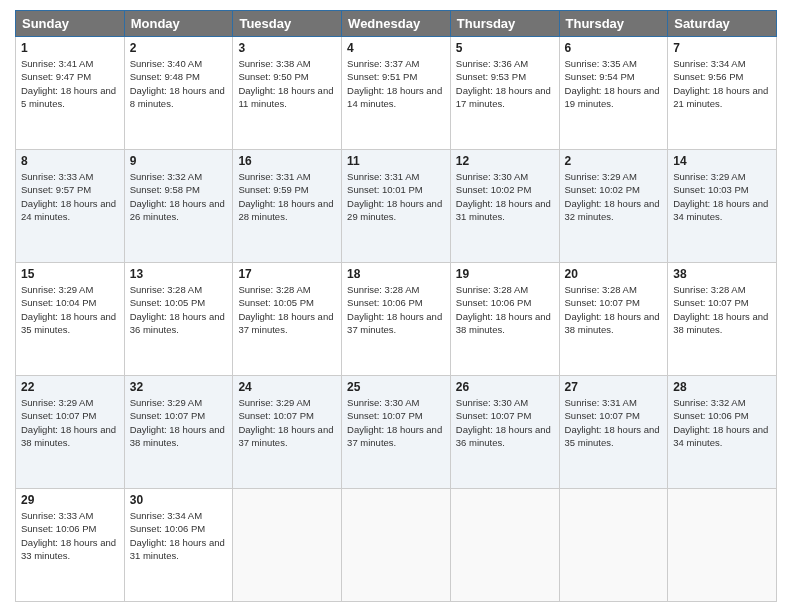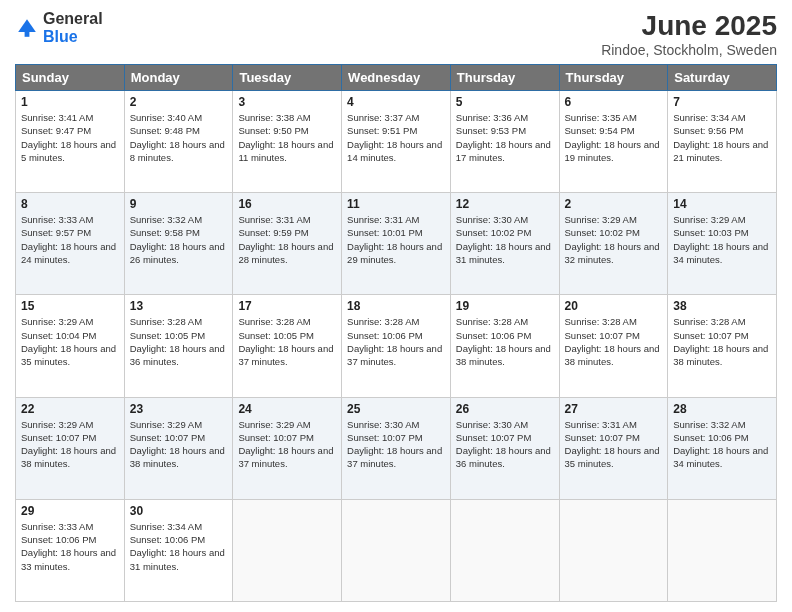--- a/index.html
+++ b/index.html
@@ -89,36 +89,20 @@
       background: #ffffff;
     }
     
     .row-even td:not(.empty) { background: #e8eef5; }
     .row-odd td:not(.empty) { background: #ffffff; }
   </style>
 </head>
 <body>
 
 <div class="page">
-  <div class="header">
-    <div class="logo">
-      <svg class="logo-icon" viewBox="0 0 30 30">
-        <polygon points="15,4 26,20 4,20" fill="#1a73e8"></polygon>
-        <rect x="12" y="18" width="6" height="8" fill="#1a73e8"></rect>
-      </svg>
-      <div>
-        <span style="font-size:16px;font-weight:bold;color:#333;">General</span><br>
-        <span style="font-size:16px;font-weight:bold;color:#1a73e8;">Blue</span>
-      </div>
-    </div>
-    <div class="title-area">
-      <div class="month-title">June 2025</div>
-      <div class="subtitle">Rindoe, Stockholm, Sweden</div>
-    </div>
-  </div>
 
   <table class="calendar">
     <thead>
       <tr>
         <th>Sunday</th>
         <th>Monday</th>
         <th>Tuesday</th>
         <th>Wednesday</th>
         <th>Thursday</th>
         <th>Thursday</th>
@@ -215,21 +199,21 @@
             <span class="day-number">38</span>
             <div class="day-info">Sunrise: 3:28 AM<br>Sunset: 10:07 PM<br>Daylight: 18 hours and 38 minutes.</div>
           </td>
         </tr>
         <tr class="row-even">
           <td>
             <span class="day-number">22</span>
             <div class="day-info">Sunrise: 3:29 AM<br>Sunset: 10:07 PM<br>Daylight: 18 hours and 38 minutes.</div>
           </td>
           <td>
-            <span class="day-number">23</span>
+            <span class="day-number">32</span>
             <div class="day-info">Sunrise: 3:29 AM<br>Sunset: 10:07 PM<br>Daylight: 18 hours and 38 minutes.</div>
           </td>
           <td>
             <span class="day-number">24</span>
             <div class="day-info">Sunrise: 3:29 AM<br>Sunset: 10:07 PM<br>Daylight: 18 hours and 37 minutes.</div>
           </td>
           <td>
             <span class="day-number">25</span>
             <div class="day-info">Sunrise: 3:30 AM<br>Sunset: 10:07 PM<br>Daylight: 18 hours and 37 minutes.</div>
           </td>

